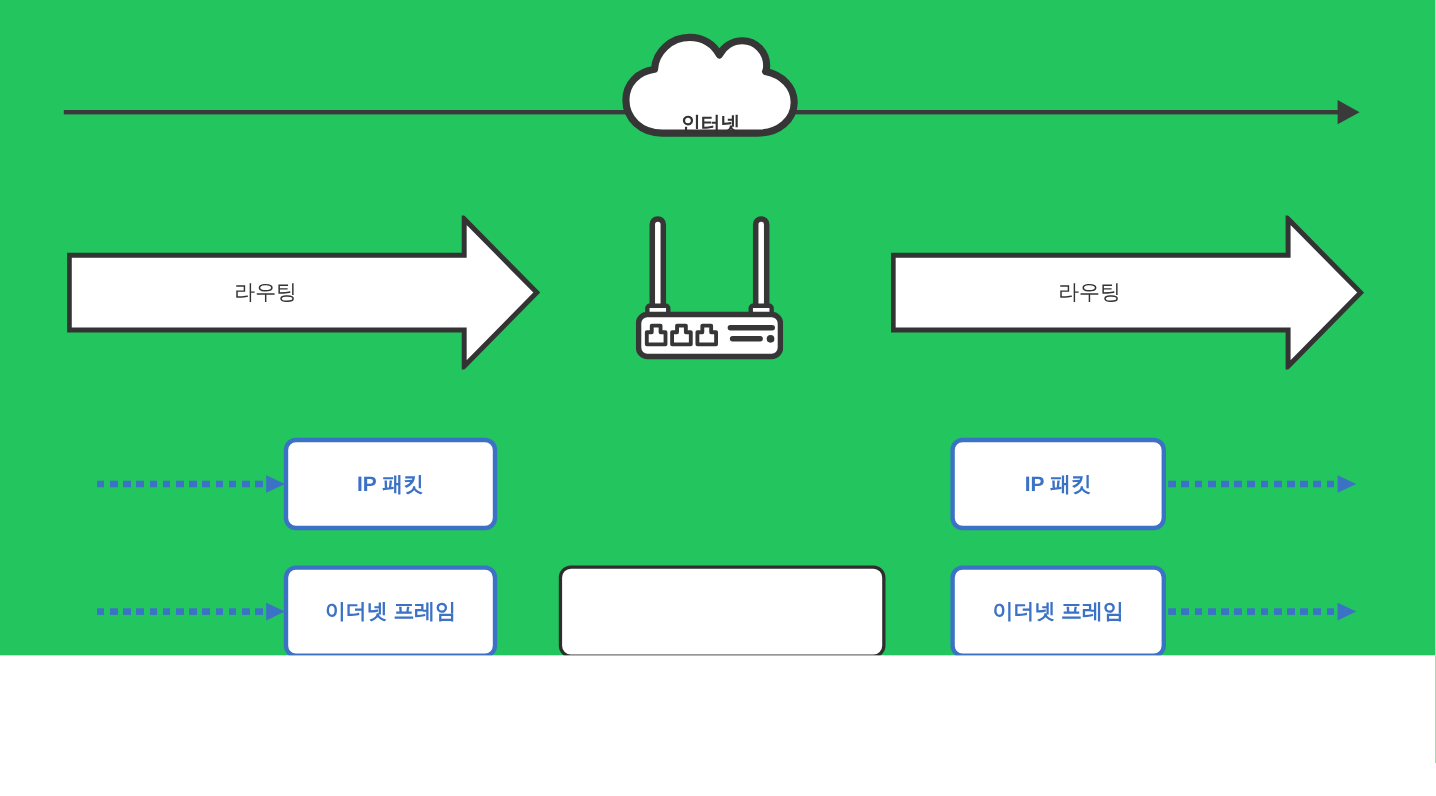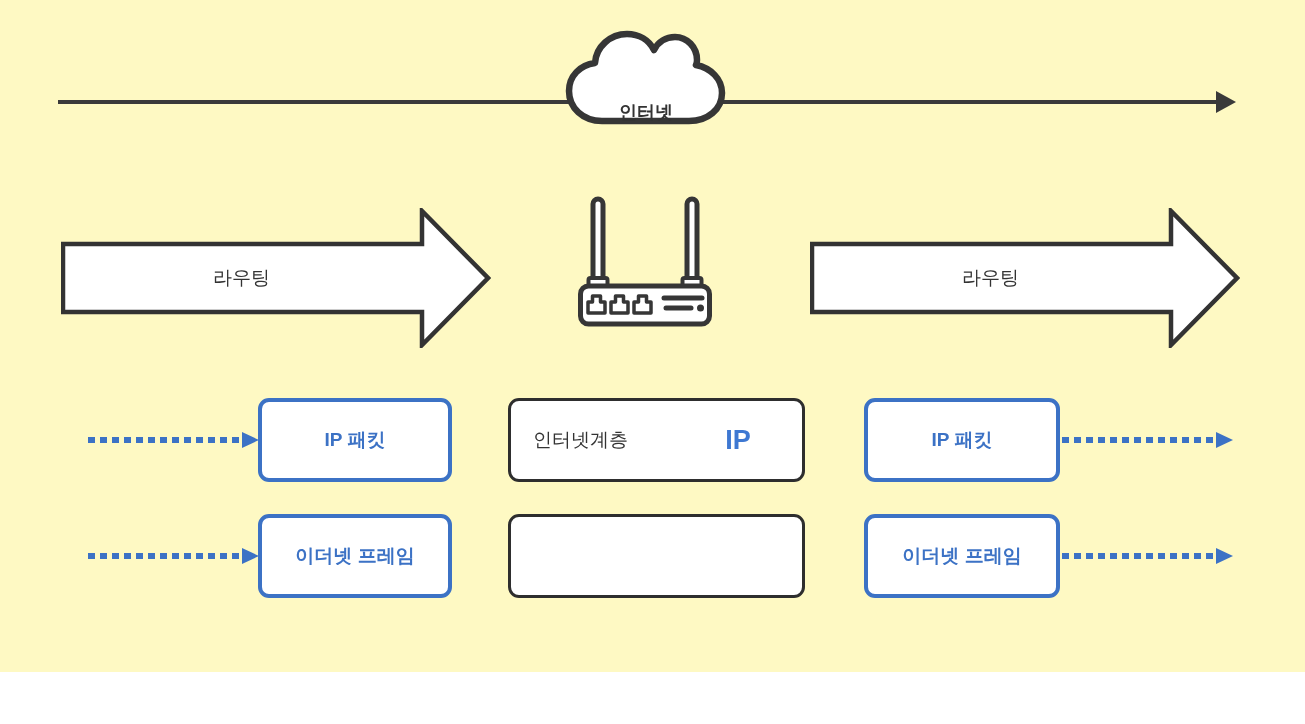--- a/index.html
+++ b/index.html
@@ -1,17 +1,17 @@
 <!DOCTYPE html>
 <html><head>
 <meta charset="utf-8">
 <style>
   html,body{margin:0;padding:0;background:#fff;}
   .canvas{
-    position:relative;width:1305px;height:672px;background:#fef9c3;overflow:hidden;
+    position:relative;width:1305px;height:596px;background:#22c55e;overflow:hidden;
     font-family:"Liberation Sans","DejaVu Sans",sans-serif;color:#333333;
   }
   
   .backbone{position:absolute;left:58px;top:100px;width:1160px;height:4px;background:#3a3a3a;}
   .backbone-head{
     position:absolute;left:1216px;top:91px;width:0;height:0;
     border-left:20px solid #3a3a3a;border-top:11px solid transparent;border-bottom:11px solid transparent;
   }
   
   .cloud{position:absolute;left:556px;top:24px;width:180px;height:114px;z-index:2;}
@@ -25,21 +25,21 @@
     position:absolute;left:545px;top:155px;width:200px;text-align:center;
     font-size:20px;font-weight:500;color:#333;
   }
   .router-label{
     position:absolute;left:545px;top:340px;width:200px;text-align:center;
     font-size:21px;font-weight:500;color:#333;
   }
   
   .router{position:absolute;left:578px;top:196px;width:134px;height:132px;}
   
-  .block-arrow{position:absolute;top:208px;width:430px;height:140px;font-family:Liberation Serif, serif;}
+  .block-arrow{position:absolute;top:196px;width:430px;height:140px;font-family:Liberation Serif, serif;}
   .block-arrow.left{left:61px;}
   .block-arrow.right{left:810px;}
   .block-arrow svg{position:absolute;left:0;top:0;}
   .block-arrow .arrow-label{
     position:absolute;left:0;top:0;width:361px;height:140px;
     display:flex;align-items:center;justify-content:center;
     font-size:19px;font-weight:400;color:#333;
   }
   
   .pill{
@@ -129,24 +129,20 @@
     <svg width="430" height="140" viewBox="0 0 430 140">
       <polygon points="2,36 361,36 361,3 427,70 361,137 361,104 2,104" fill="#ffffff" stroke="#333333" stroke-width="4.5" stroke-linejoin="miter"></polygon>
     </svg>
     <span class="arrow-label">라우팅</span>
   </div>
 
   <div class="dotted-arrow da-r1 da-lft"></div>
   <div class="pill row1 lft">
     <span>IP 패킷</span>
   </div>
-  <div class="layer-box row1">
-    <span class="layer-name single">인터넷계층</span>
-    <span class="proto big">IP</span>
-  </div>
   <div class="pill row1 rgt">
     <span>IP 패킷</span>
   </div>
   <div class="dotted-arrow da-r1 da-rgt"></div>
 
   <div class="dotted-arrow da-r2 da-lft"></div>
   <div class="pill row2 lft">
     <span>이더넷 프레임</span>
   </div>
   <div class="layer-box row2">

